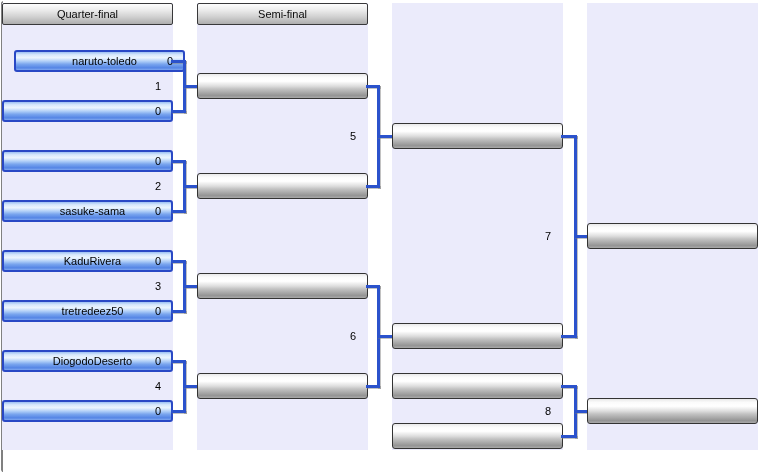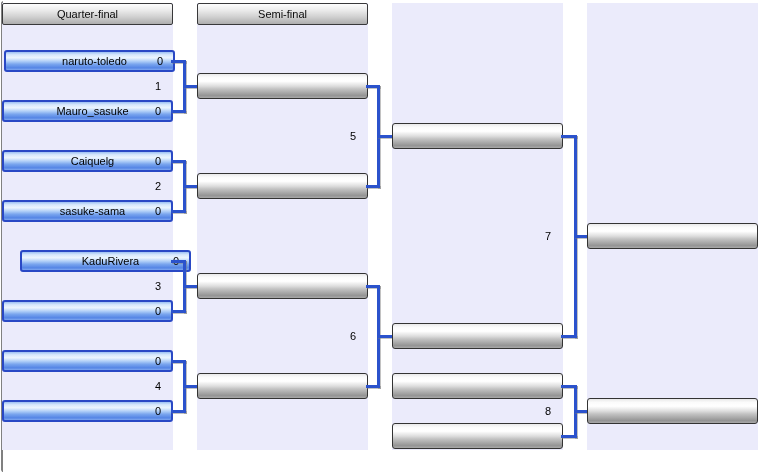--- a/index.html
+++ b/index.html
@@ -40,68 +40,68 @@
   <div class="left-edge"></div>
 
   <div class="colbg" style="left:2px"></div>
   <div class="colbg" style="left:197px"></div>
   <div class="colbg" style="left:392px"></div>
   <div class="colbg" style="left:587px"></div>
 
   <div class="hdr" style="left:2px">Quarter-final</div>
   <div class="hdr" style="left:197px">Semi-final</div>
 
-  <div class="pbar" style="left:4px;top:50px">
+  <div class="pbar" style="left:14px;top:50px">
     <span class="pname">naruto-toledo</span>
     <span class="pscore">0</span>
   </div>
   <div class="pbar" style="left:2px;top:100px">
-    <span class="pname">Mauro_sasuke</span>
     <span class="pscore">0</span>
   </div>
   <div class="mnum" style="left:2px;top:79px">1</div>
   <div>
     <div class="line" style="left:171px;top:60px;width:15px;height:3px"></div>
     <div class="line" style="left:171px;top:110px;width:15px;height:3px"></div>
     <div class="line" style="left:183px;top:60px;width:3px;height:53px"></div>
     <div class="line" style="left:183px;top:85px;width:15px;height:3px"></div>
   </div>
 
   <div class="pbar" style="left:2px;top:150px">
-    <span class="pname">Caiquelg</span>
     <span class="pscore">0</span>
   </div>
   <div class="pbar" style="left:2px;top:200px">
     <span class="pname">sasuke-sama</span>
     <span class="pscore">0</span>
   </div>
   <div class="mnum" style="left:2px;top:179px">2</div>
   <div>
     <div class="line" style="left:171px;top:160px;width:15px;height:3px"></div>
     <div class="line" style="left:171px;top:210px;width:15px;height:3px"></div>
     <div class="line" style="left:183px;top:160px;width:3px;height:53px"></div>
     <div class="line" style="left:183px;top:185px;width:15px;height:3px"></div>
   </div>
 
-  <div class="pbar" style="left:20px;top:250px">
+  <div class="pbar" style="left:2px;top:250px">
     <span class="pname">KaduRivera</span>
     <span class="pscore">0</span>
   </div>
   <div class="pbar" style="left:2px;top:300px">
+    <span class="pname">tretredeez50</span>
     <span class="pscore">0</span>
   </div>
   <div class="mnum" style="left:2px;top:279px">3</div>
   <div>
     <div class="line" style="left:171px;top:260px;width:15px;height:3px"></div>
     <div class="line" style="left:171px;top:310px;width:15px;height:3px"></div>
     <div class="line" style="left:183px;top:260px;width:3px;height:53px"></div>
     <div class="line" style="left:183px;top:285px;width:15px;height:3px"></div>
   </div>
 
   <div class="pbar" style="left:2px;top:350px">
+    <span class="pname">DiogodoDeserto</span>
     <span class="pscore">0</span>
   </div>
   <div class="pbar" style="left:2px;top:400px">
     <span class="pscore">0</span>
   </div>
   <div class="mnum" style="left:2px;top:379px">4</div>
   <div>
     <div class="line" style="left:171px;top:360px;width:15px;height:3px"></div>
     <div class="line" style="left:171px;top:410px;width:15px;height:3px"></div>
     <div class="line" style="left:183px;top:360px;width:3px;height:53px"></div>

